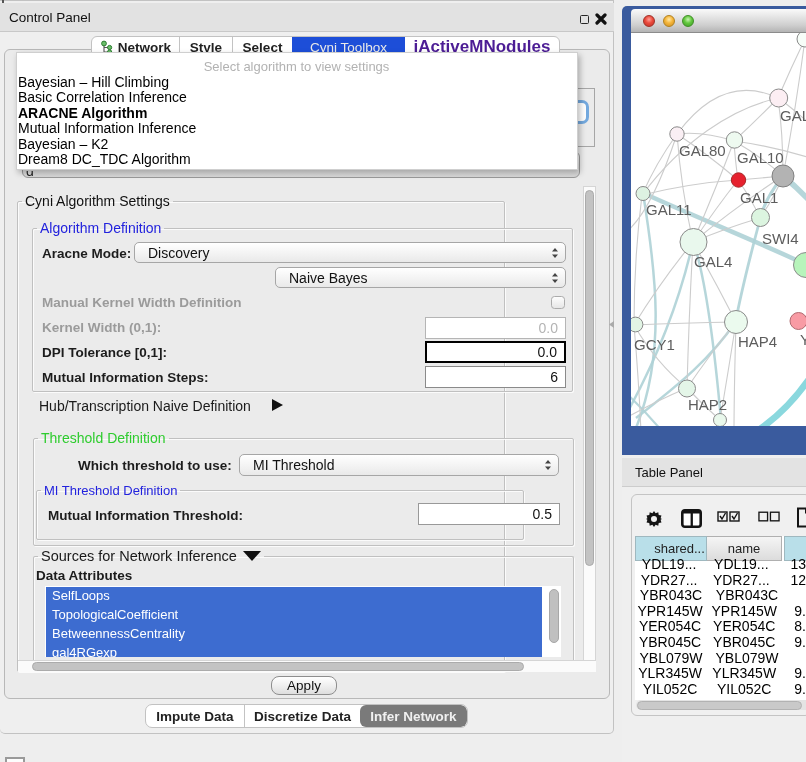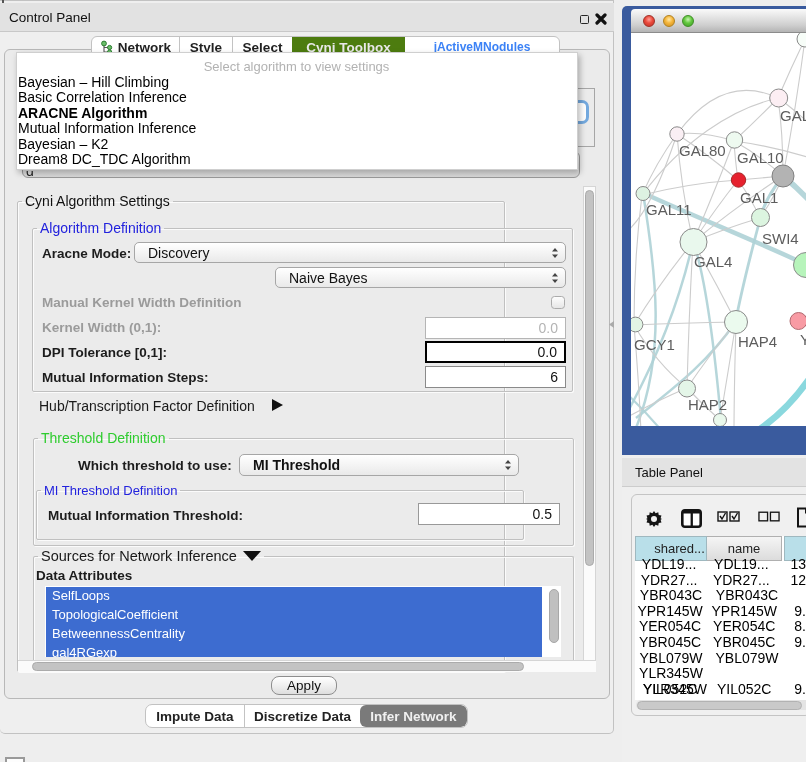--- a/index.html
+++ b/index.html
@@ -42,22 +42,22 @@
     <svg width="14" height="14" viewBox="0 0 14 14" style="margin-right:4px;">
       <path d="M4 5 L4 12 M4 7.5 L8 7.5 M4 12 L8 12" stroke="#555" stroke-width="1.1" fill="none"></path>
       <circle cx="4" cy="3.5" r="2.4" fill="#6abf69" stroke="#2e7d32" stroke-width="1"></circle>
       <circle cx="9.6" cy="7.5" r="2.1" fill="#6abf69" stroke="#2e7d32" stroke-width="1"></circle>
       <circle cx="9.6" cy="12" r="2.1" fill="#6abf69" stroke="#2e7d32" stroke-width="1"></circle>
     </svg>Network</div>
   <div class="sep"></div>
   <div style="width:52px; display:flex; align-items:center; justify-content:center; font-size:13.5px; font-weight:bold; color:#222;">Style</div>
   <div class="sep"></div>
   <div style="width:59px; display:flex; align-items:center; justify-content:center; font-size:13.5px; font-weight:bold; color:#222;">Select</div>
-  <div style="width:113px; display:flex; align-items:center; justify-content:center; font-size:13.5px; font-weight:bold; color:#e9e9e9; background:#4d7c0f;">Cyni Toolbox</div>
-  <div style="flex:1; display:flex; align-items:center; justify-content:center; font-size:12px; font-weight:bold; color:#3b82f6;">jActiveMNodules</div>
+  <div style="width:113px; display:flex; align-items:center; justify-content:center; font-size:13.5px; font-weight:normal; color:#e9e9e9; background:#1d4ed8;">Cyni Toolbox</div>
+  <div style="flex:1; display:flex; align-items:center; justify-content:center; font-size:17px; font-weight:bold; color:#4c1d95;">jActiveMNodules</div>
 </div>
 
 <div class="abs" style="left:20px; top:88px; width:575px; height:59px; border:1px solid #a6a6a6;"></div>
 <div class="abs" style="left:552px; top:100px; width:37px; height:24px; background:#fff; border:3px solid #74a9de; border-radius:7px;"></div>
 <div class="abs" style="left:22px; top:151px; width:558px; height:27px; background:linear-gradient(#fff,#d8d8d8); border:1px solid #9a9a9a; border-radius:6px;"></div>
 
 <div class="abs" style="left:15.5px; top:52px; width:562px; height:118px; background:#fff; border:1px solid #cfcfcf; box-shadow:2px 3px 6px rgba(0,0,0,0.28);"></div>
 <div class="abs" style="left:15.5px; top:59px; width:562px; text-align:center; font-size:13px; color:#b2b2b2;">Select algorithm to view settings</div>
 <div class="abs" style="left:18px; top:74.5px; font-size:14px; color:#000; line-height:15.6px;">
 Bayesian – Hill Climbing<br>
@@ -86,28 +86,28 @@
       </svg></div>
 <div class="abs lbl dis" style="left:42px; top:295px;">Manual Kernel Width Definition</div>
 <div class="abs" style="left:551px; top:296px; width:14px; height:13px; background:linear-gradient(#fdfdfd,#e6e6e6); border:1px solid #ababab; border-radius:3.5px;"></div>
 <div class="abs lbl dis" style="left:42px; top:320px;">Kernel Width (0,1):</div>
 <div class="fld" style="left:425px; top:317px; width:141px; height:22px; color:#b4b4b4;">0.0</div>
 <div class="abs lbl" style="left:42px; top:345px;">DPI Tolerance [0,1]:</div>
 <div class="fld" style="left:425px; top:341px; width:141px; height:22px; border:2px solid #000;">0.0</div>
 <div class="abs lbl" style="left:42px; top:370px;">Mutual Information Steps:</div>
 <div class="fld" style="left:425px; top:366px; width:141px; height:22px; border:1px solid #8a8a8a;">6</div>
 
-<div class="abs" style="left:39px; top:398px; font-size:14px; color:#1a1a1a;">Hub/Transcription Factor Definition</div>
+<div class="abs" style="left:39px; top:398px; font-size:14px; color:#1a1a1a;">Hub/Transcription Naive Definition</div>
 <div class="abs" style="left:272px; top:399px; width:0; height:0; border-left:11px solid #111; border-top:6.5px solid transparent; border-bottom:6.5px solid transparent;"></div>
 
 <fieldset style="left:33px; top:430px; width:541px; height:116px;">
   <legend style="color:#2ecc2e;">Threshold Definition</legend>
 </fieldset>
 <div class="abs lbl" style="left:78px; top:458px;">Which threshold to use:</div>
-<div class="combo" style="left:239px; top:454px; width:280px; height:22px;font-weight:bold;">MI Threshold<svg class="arr" viewBox="0 0 8 12">
+<div class="combo" style="left:239px; top:454px; width:320px; height:22px;">MI Threshold<svg class="arr" viewBox="0 0 8 12">
         <path d="M1 4.5 L4 1 L7 4.5 Z M1 7.5 L4 11 L7 7.5 Z" fill="#444"></path>
       </svg></div>
 
 <fieldset style="left:36px; top:483px; width:488px; height:57px;">
   <legend style="color:#2222dd; font-size:13px;">MI Threshold Definition</legend>
 </fieldset>
 <div class="abs lbl" style="left:48px; top:508px;">Mutual Information Threshold:</div>
 <div class="fld" style="left:418px; top:503px; width:142px; height:22px; border:1px solid #999;">0.5</div>
 
 <fieldset style="left:33px; top:548px; width:541px; height:114px; border-bottom:none;">
@@ -297,21 +297,21 @@
     <div style="height:15.6px; display:flex;">
           <span style="width:72px; text-align:center;">YBR045C</span>
           <span style="width:75px; text-align:center; padding-left:5px;">YBR045C</span>
           <span style="padding-left:16px;">9.</span>
         </div>
     <div style="height:15.6px; display:flex;">
           <span style="width:72px; text-align:center;">YBL079W</span>
           <span style="width:75px; text-align:center; padding-left:5px;">YBL079W</span>
           <span></span>
         </div>
-    <div style="height:15.6px; display:flex;flex-direction:column;">
+    <div style="height:15.6px; display:flex;">
           <span style="width:72px; text-align:center;">YLR345W</span>
           <span style="width:75px; text-align:center; padding-left:5px;">YLR345W</span>
           <span style="padding-left:16px;">9.</span>
         </div>
     <div style="height:15.6px; display:flex;">
           <span style="width:72px; text-align:center;">YIL052C</span>
           <span style="width:75px; text-align:center; padding-left:5px;">YIL052C</span>
           <span style="padding-left:16px;">9.</span>
         </div>
   </div>

